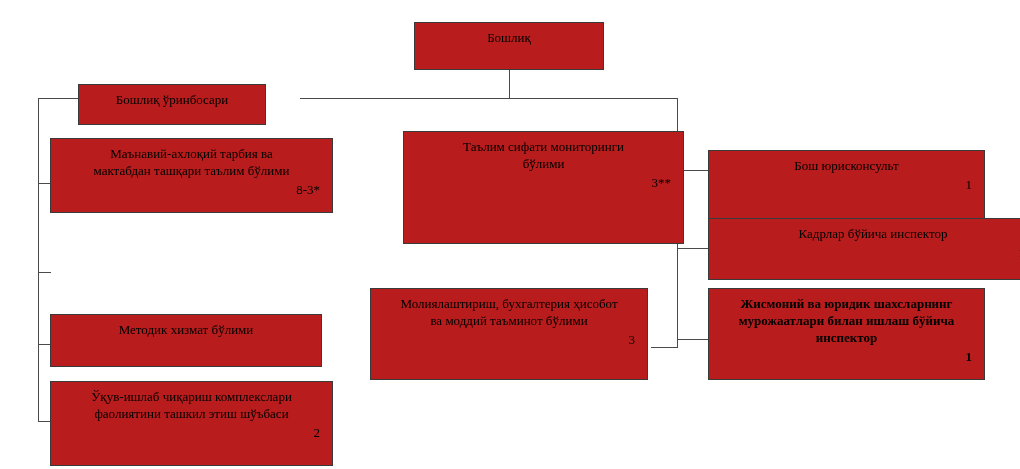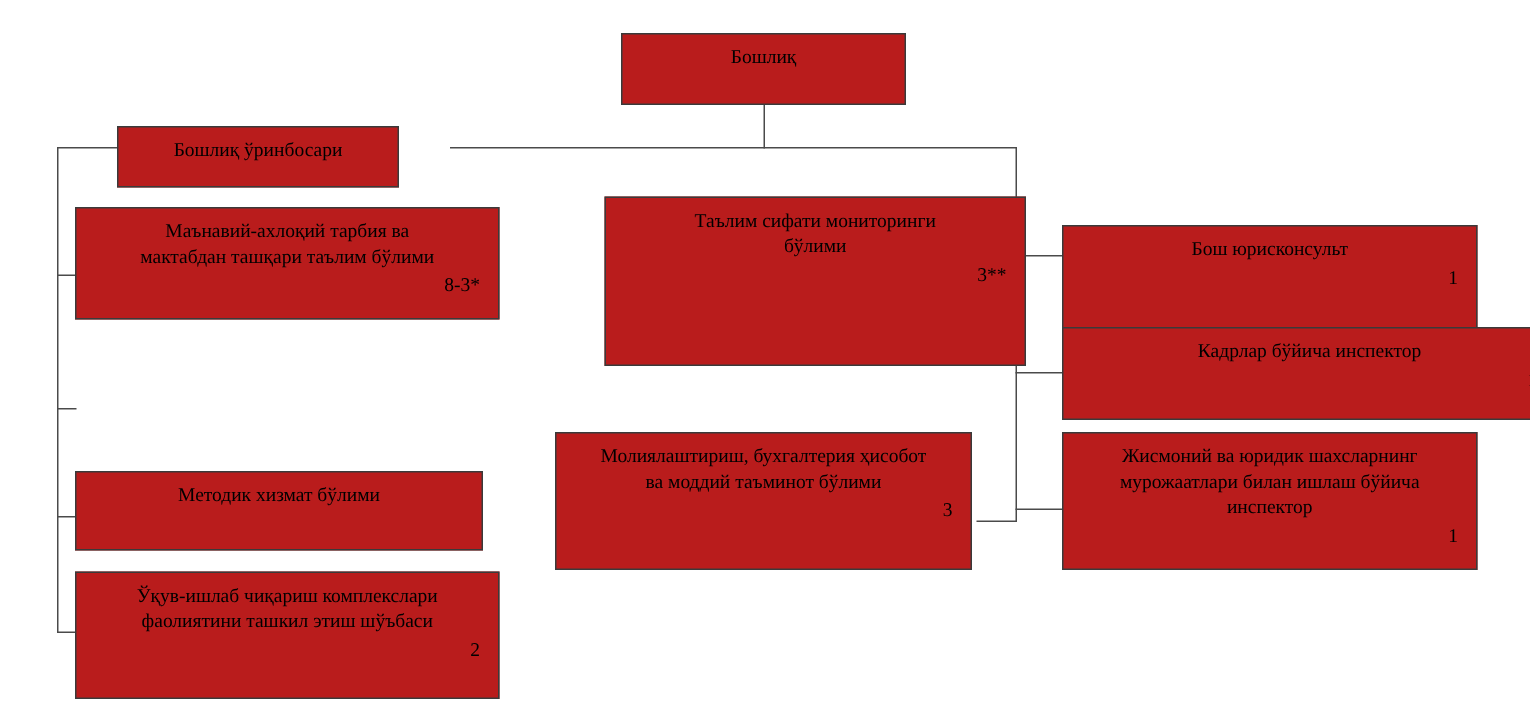--- a/index.html
+++ b/index.html
@@ -114,20 +114,20 @@
   <div class="node" style="left:708px; top:150px; width:277px; height:75px;">
     <span class="node-title">Бош юрисконсульт</span>
     <span class="node-count">1</span>
   </div>
 
   <div class="node" style="left:708px; top:218px; width:330px; height:62px;">
     <span class="node-title">Кадрлар бўйича инспектор</span>
     <span class="node-count">1</span>
   </div>
 
-  <div class="node" style="left:708px; top:288px; width:277px; height:92px;">
+  <div class="node" style="left:708px; top:288px; width:277px; height:92px;font-weight:bold;">
     <span class="node-title">Жисмоний ва юридик шахсларнинг
 мурожаатлари билан ишлаш бўйича
 инспектор</span>
     <span class="node-count">1</span>
   </div>
 
 </div>
 
 </body></html>

